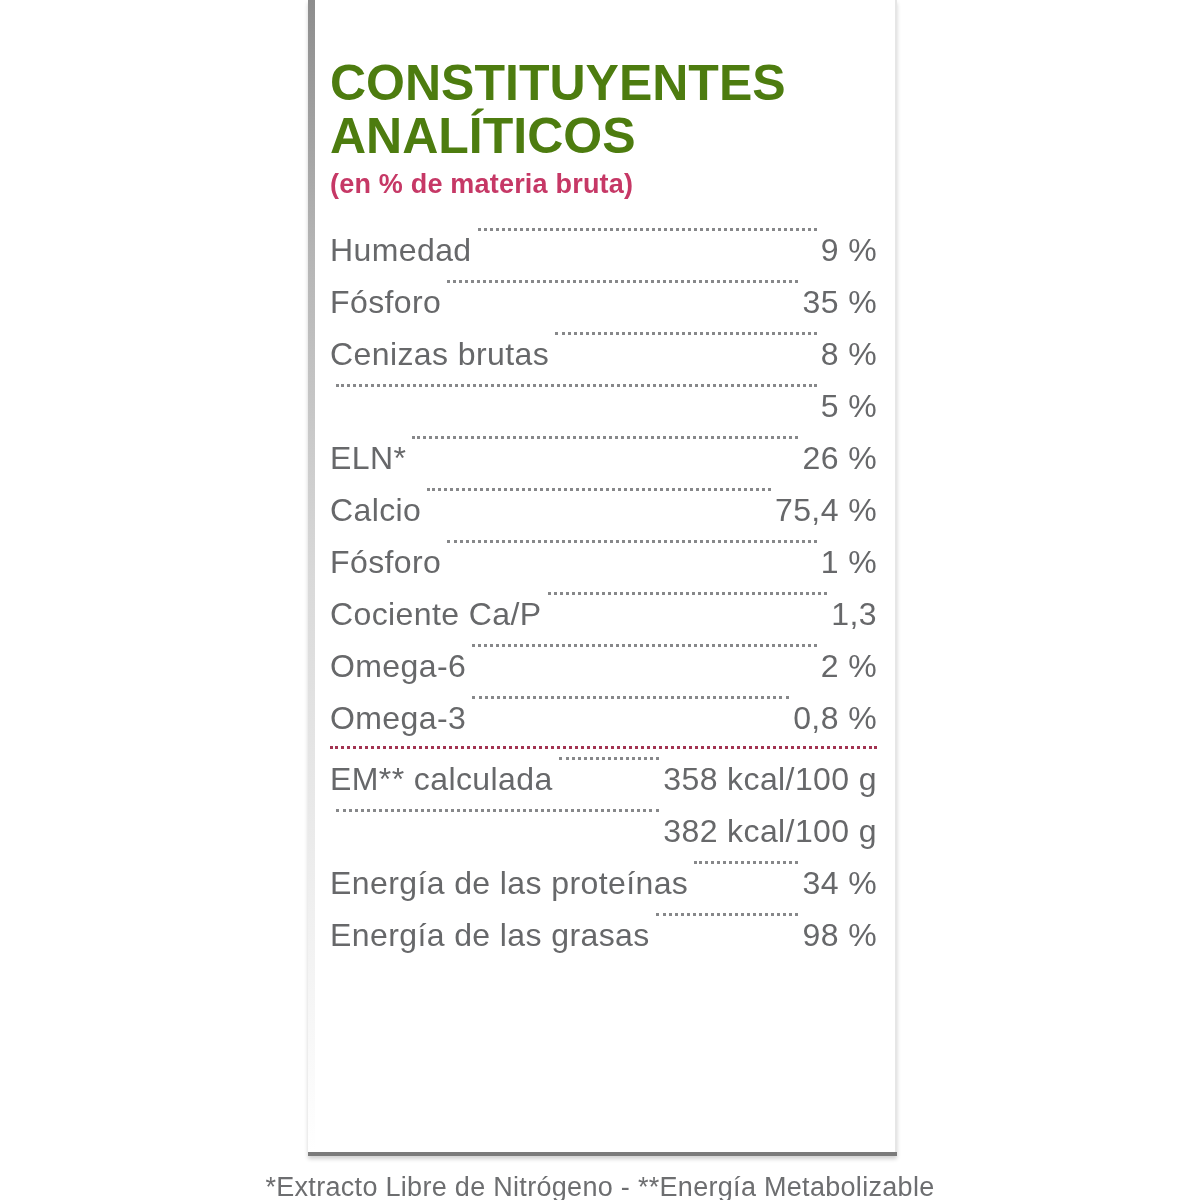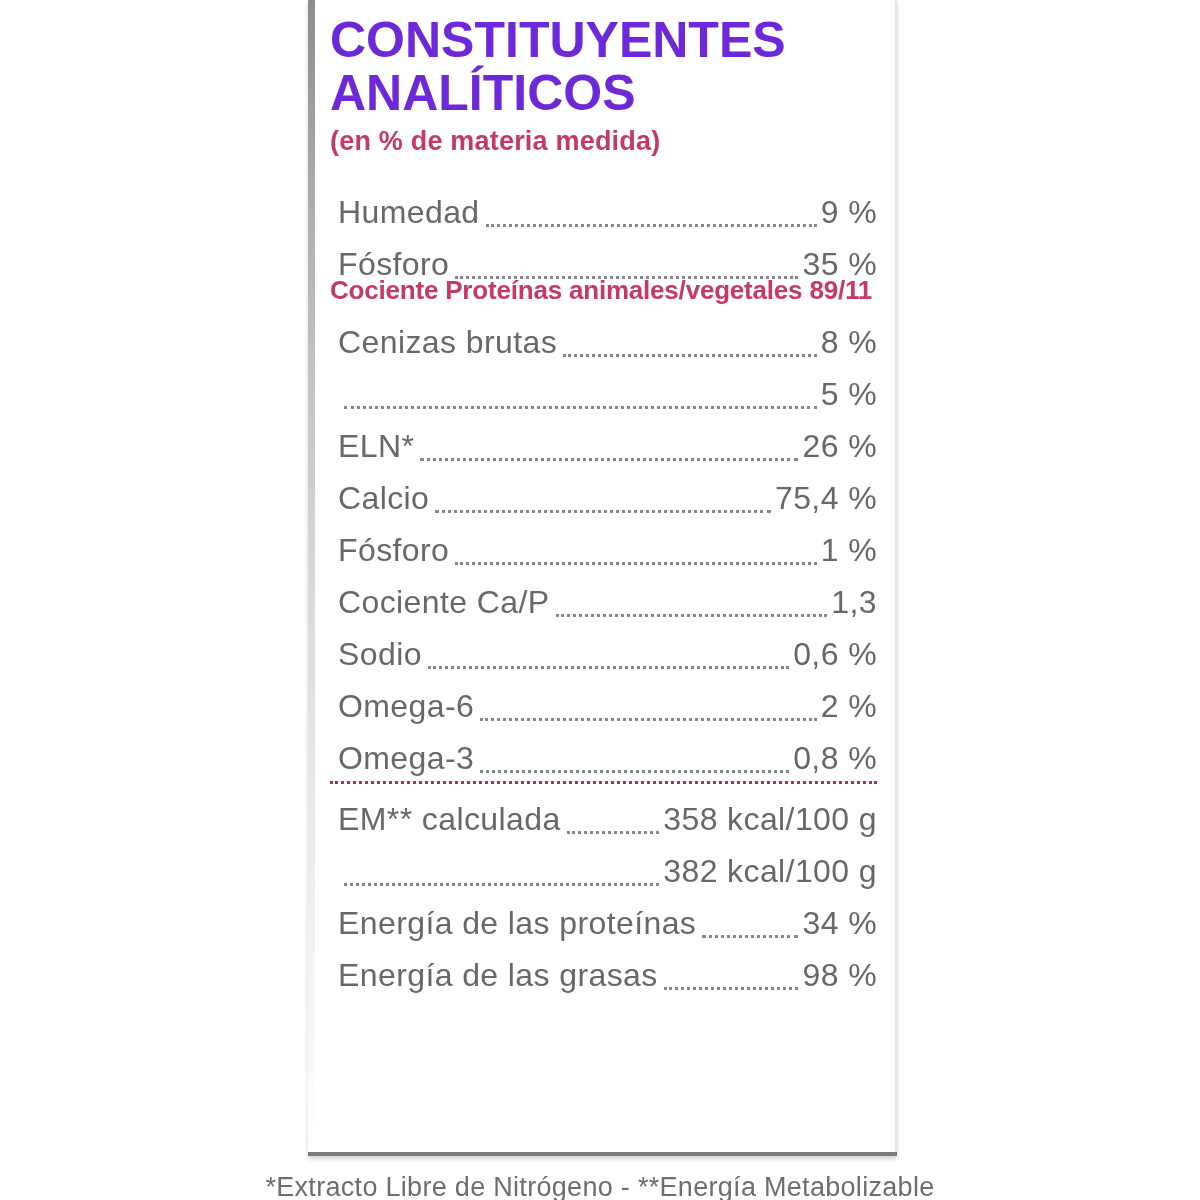--- a/index.html
+++ b/index.html
@@ -16,29 +16,29 @@
     box-shadow:0 3px 4px rgba(0,0,0,0.18);
   }
   .edge-left{
     position:absolute;left:0;top:0;width:7px;height:100%;
     background:linear-gradient(to bottom,#8d8d8d 0%,#b5b5b5 22%,#d9d9d9 50%,#efefef 78%,rgba(255,255,255,0) 100%);
   }
   .edge-right{
     position:absolute;right:0;top:0;width:2px;height:100%;background:#e6e6e6;
   }
   .title{
-    color:#6d28d9;font-weight:bold;font-size:50px;line-height:53px;letter-spacing:0px;
+    color:#4d7c0f;font-weight:bold;font-size:50px;line-height:53px;letter-spacing:0px;margin-top:43px;
   }
   .subtitle{
     color:#c63866;font-weight:bold;font-size:27px;line-height:31px;margin-top:6px;letter-spacing:0.2px;
   }
   .rows{margin-top:22px;}
   .row{
-    display:flex;align-items:flex-end;height:52px;padding-top:10px;box-sizing:border-box;
-    color:#67686a;font-size:32px;letter-spacing:0.4px;margin-left:8px;
+    display:flex;align-items:flex-start;height:52px;padding-top:10px;box-sizing:border-box;
+    color:#67686a;font-size:32px;letter-spacing:0.4px;
   }
   .row .lbl{white-space:nowrap;}
   .row .dots{
     flex:1;border-bottom:3px dotted #87888a;margin:0 4px 0 6px;
     position:relative;top:-4px;min-width:18px;
   }
   .row .val{white-space:nowrap;}
   .note{
     color:#c63866;font-weight:bold;font-size:26px;line-height:30px;height:34px;
     margin-top:-8px;letter-spacing:-0.2px;white-space:nowrap;
@@ -55,37 +55,36 @@
 <body>
 
 <div class="card">
   <div class="edge-left"></div>
   <div class="edge-right"></div>
 
   <div class="title">
     <div>CONSTITUYENTES</div>
     <div>ANALÍTICOS</div>
   </div>
-  <div class="subtitle">(en % de materia medida)</div>
+  <div class="subtitle">(en % de materia bruta)</div>
 
   <div class="rows">
 
     <div class="row">
       <span class="lbl">Humedad</span>
       <span class="dots"></span>
       <span class="val">9 %</span>
     </div>
 
     <div class="row">
       <span class="lbl">Fósforo</span>
       <span class="dots"></span>
       <span class="val">35 %</span>
     </div>
 
-    <div class="note">Cociente Proteínas animales/vegetales 89/11</div>
 
 
     <div class="row">
       <span class="lbl">Cenizas brutas</span>
       <span class="dots"></span>
       <span class="val">8 %</span>
     </div>
 
     <div class="row">
       <span class="dots"></span>
@@ -110,25 +109,20 @@
       <span class="dots"></span>
       <span class="val">1 %</span>
     </div>
 
     <div class="row">
       <span class="lbl">Cociente Ca/P</span>
       <span class="dots"></span>
       <span class="val">1,3</span>
     </div>
 
-    <div class="row">
-      <span class="lbl">Sodio</span>
-      <span class="dots"></span>
-      <span class="val">0,6 %</span>
-    </div>
 
     <div class="row">
       <span class="lbl">Omega-6</span>
       <span class="dots"></span>
       <span class="val">2 %</span>
     </div>
 
     <div class="row">
       <span class="lbl">Omega-3</span>
       <span class="dots"></span>

